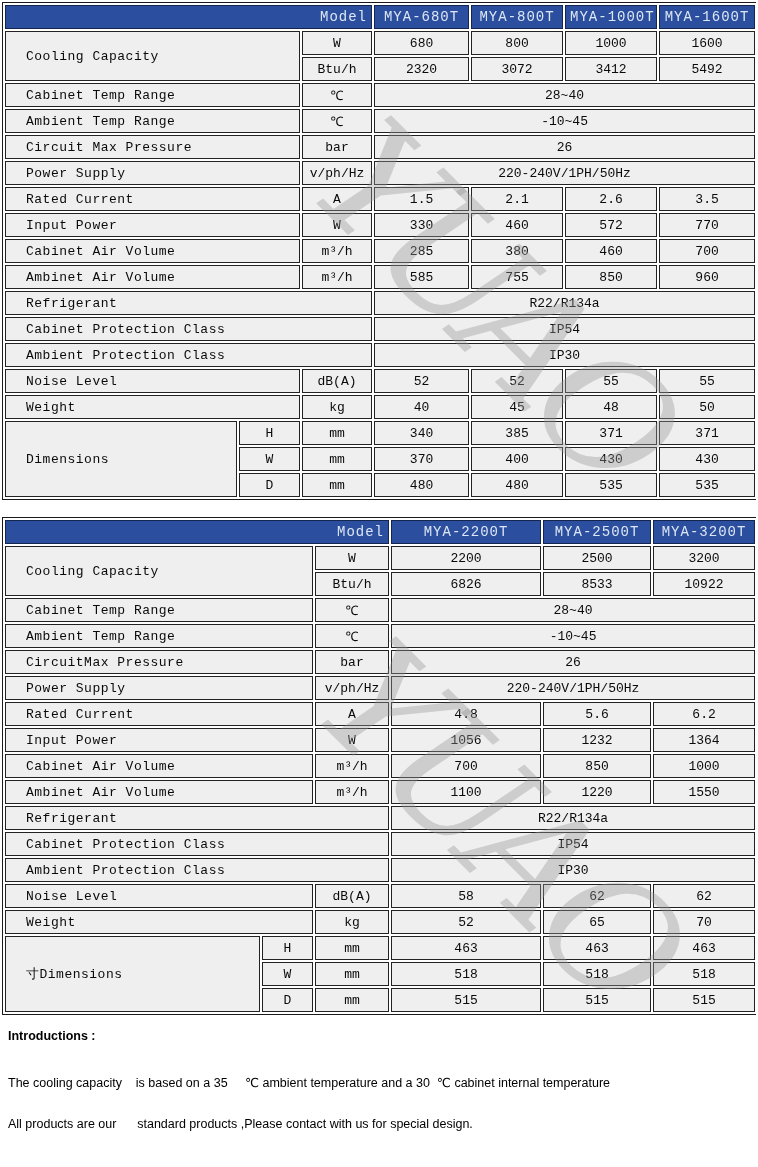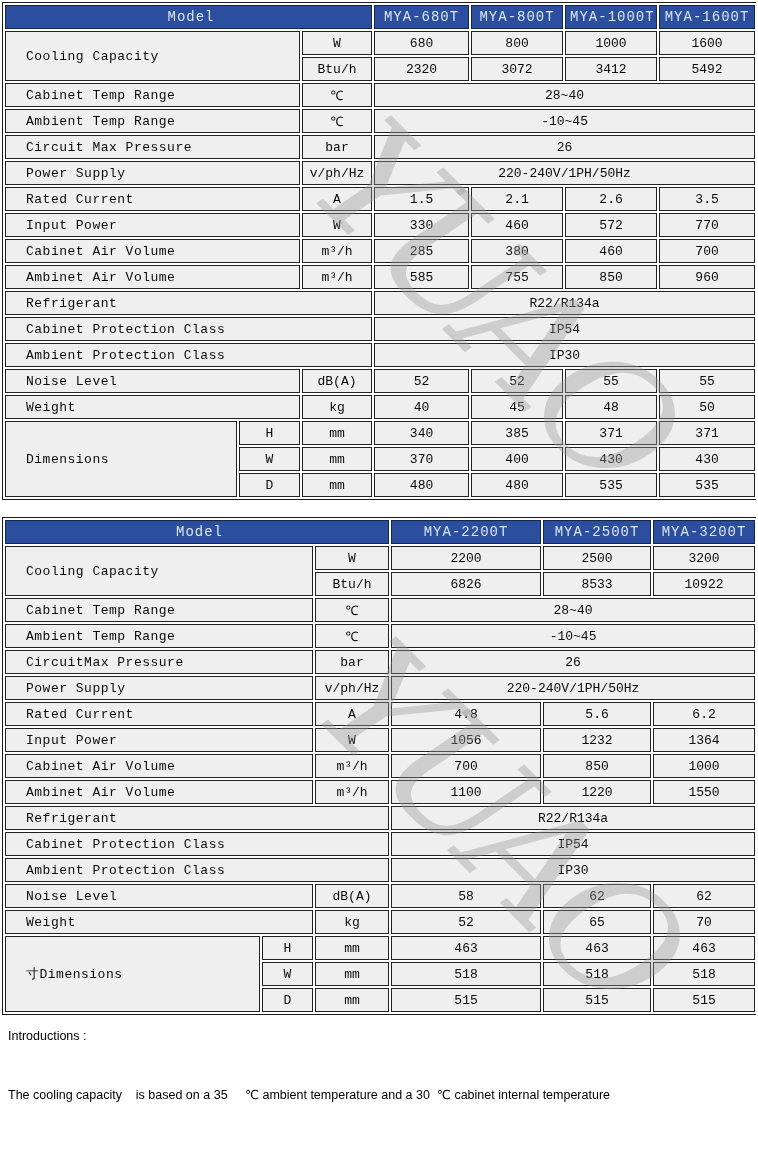--- a/index.html
+++ b/index.html
@@ -19,36 +19,36 @@
     height:24px;padding:0 4px;box-sizing:border-box;
     font-size:13px;text-align:center;vertical-align:middle;
     overflow:hidden;white-space:nowrap;
   }
   table.spec td.lbl{text-align:left;padding-left:20px;letter-spacing:0.5px;}
   table.spec tr.head{background:#2b4f9e;}
   table.spec tr.head td{
     background:#2b4f9e;color:#dde6f4;border-color:#15264e;
     font-size:14px;letter-spacing:1px;
   }
-  table.spec td.model{text-align:center;padding-left:9px;}
+  table.spec td.model{text-align:right;padding-left:9px;}
   .wm{
     position:absolute;left:393px;top:96px;z-index:3;
     font-family:"DejaVu Serif","Liberation Serif",serif;
     font-style:italic;font-size:158px;line-height:0.95;
     letter-spacing:-12px;color:rgba(150,150,150,0.38);
     transform:rotate(45deg);transform-origin:0 0;
     pointer-events:none;user-select:none;
   }
   .twrap.second .wm{left:398px;top:102px;}
   .notes{
     margin:14px 0 0 8px;
     font-family:"Liberation Sans","DejaVu Sans",sans-serif;
     font-size:12.5px;color:#000;
   }
-  .notes .title{font-weight:normal;margin:0 0 44px 0;}
+  .notes .title{font-weight:bold;margin:0 0 32px 0;}
   .notes .line{margin:0 0 27px 0;white-space:pre-wrap;}
   .notes .line.last{margin-bottom:0;}
 </style>
 </head>
 <body>
 
 <div>
 
   <div class="twrap">
     <table class="spec">
@@ -321,15 +321,16 @@
           <td>515</td>
         </tr>
       </tbody>
     </table>
     <div class="wm">YUAO</div>
   </div>
 
   <div class="notes">
     <div class="title">Introductions :</div>
     <div class="line">The cooling capacity    is based on a 35     ℃ ambient temperature and a 30  ℃ cabinet internal temperature</div>
+    <div class="line last">All products are our      standard products ,Please contact with us for special design.</div>
   </div>
 
 </div>
 
 </body></html>

